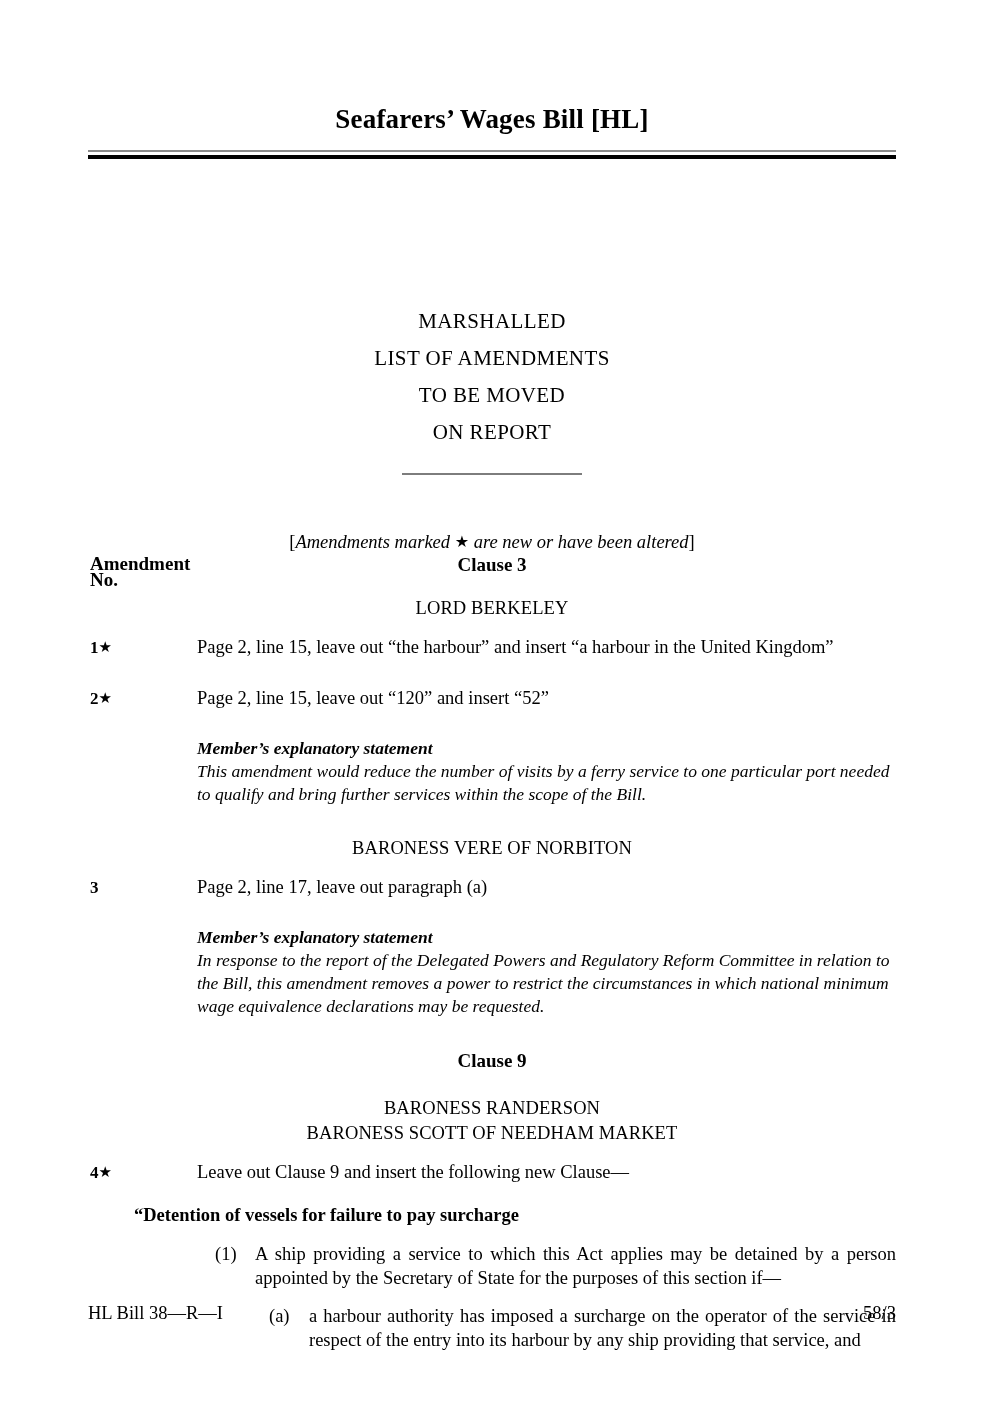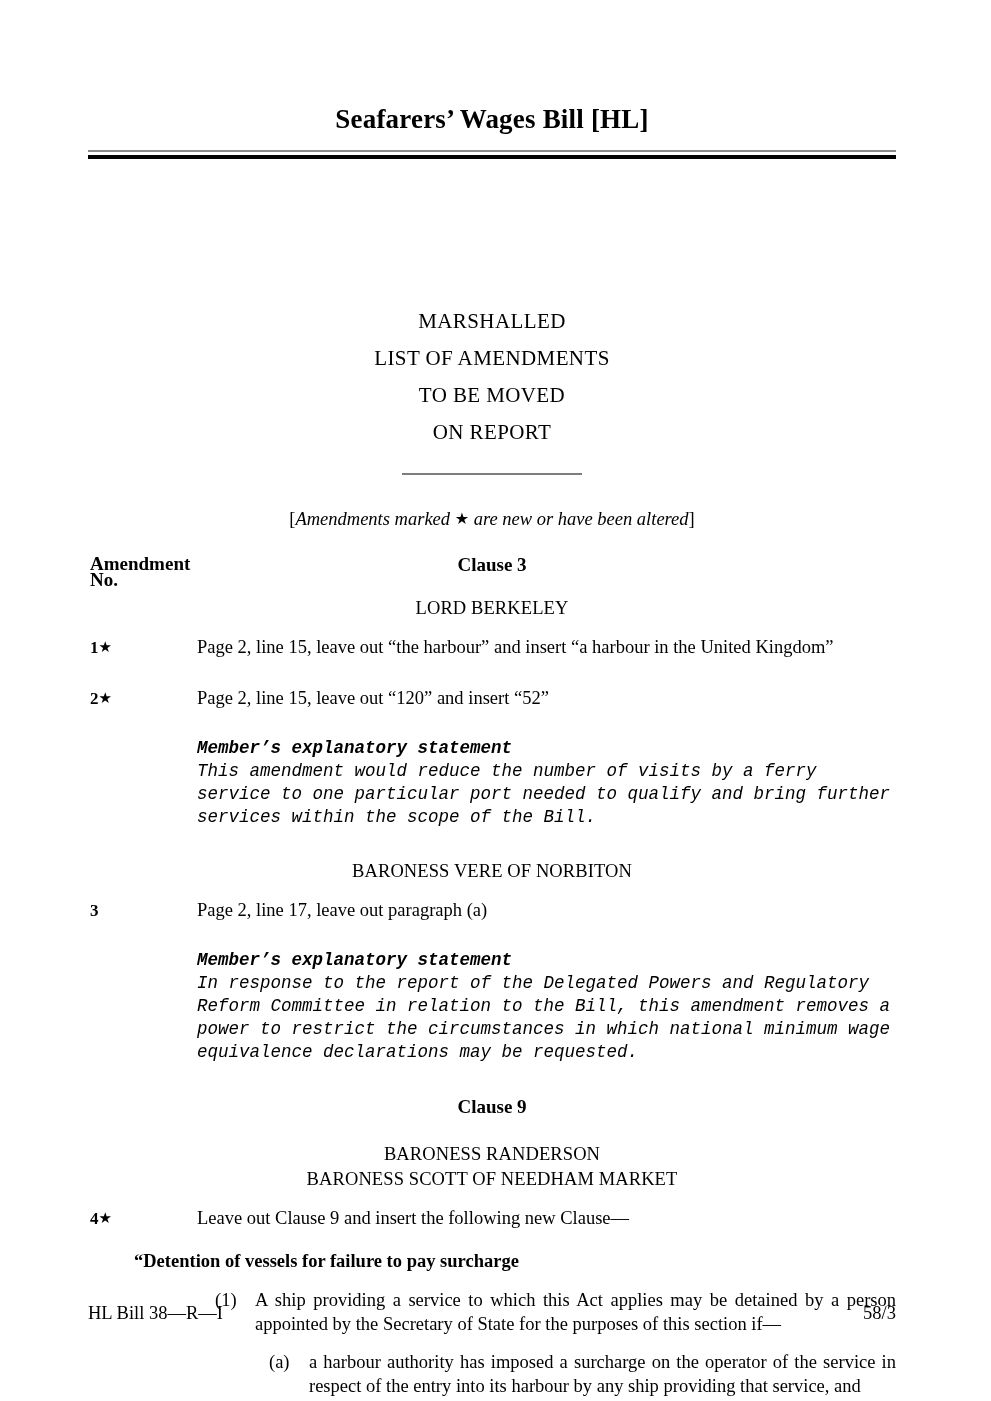--- a/index.html
+++ b/index.html
@@ -73,21 +73,21 @@
   .short-rule {
     width: 180px;
     height: 2px;
     background: #7d7d7d;
   }
 
   
   .note-line {
     position: absolute;
     left: 88px;
-    top: 509px;
+    top: 532px;
     width: 808px;
     text-align: center;
     font-size: 18.5px;
   }
   .note-line .ital {
     font-style: italic;
   }
   .star {
     font-style: normal;
     font-size: 16px;
@@ -144,21 +144,20 @@
     font-size: 18.5px;
     line-height: 25px;
     letter-spacing: 0.1px;
   }
   .expl {
     margin-left: 109px;
     font-size: 17.5px;
     font-style: italic;
     line-height: 23px;
     text-align: left;
-    font-family: Liberation Mono, monospace;
   }
   .expl-head {
     font-weight: bold;
     font-style: italic;
   }
   .new-clause-title {
     margin-left: 46px;
     font-size: 18.5px;
     font-weight: bold;
     line-height: 25px;

